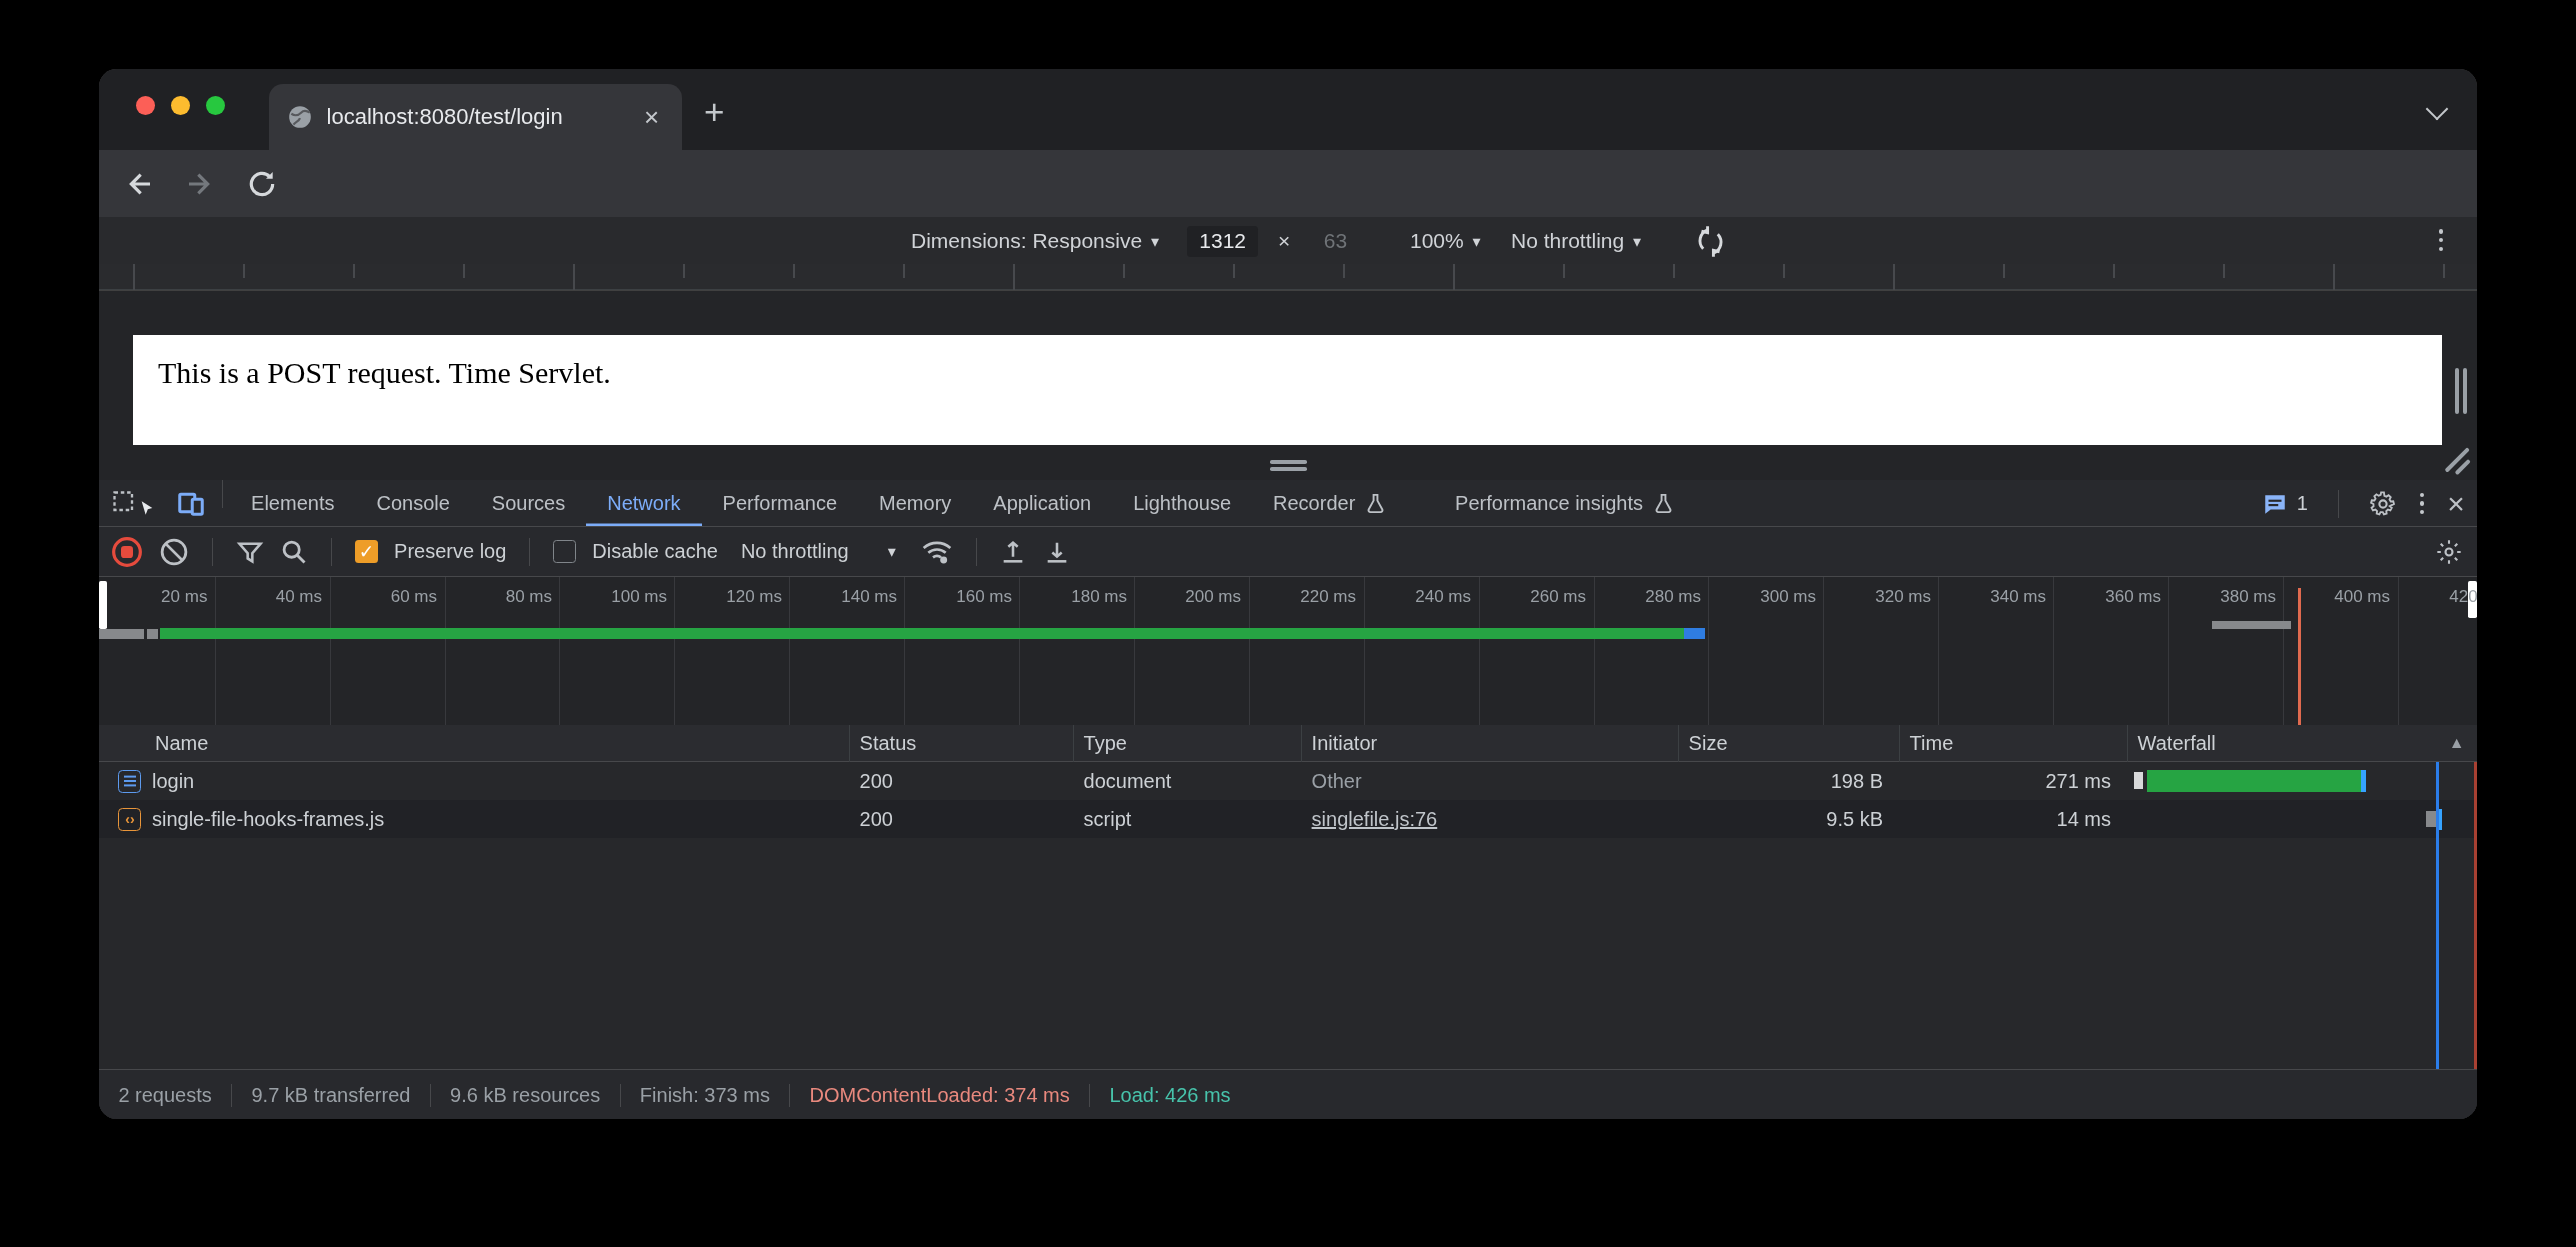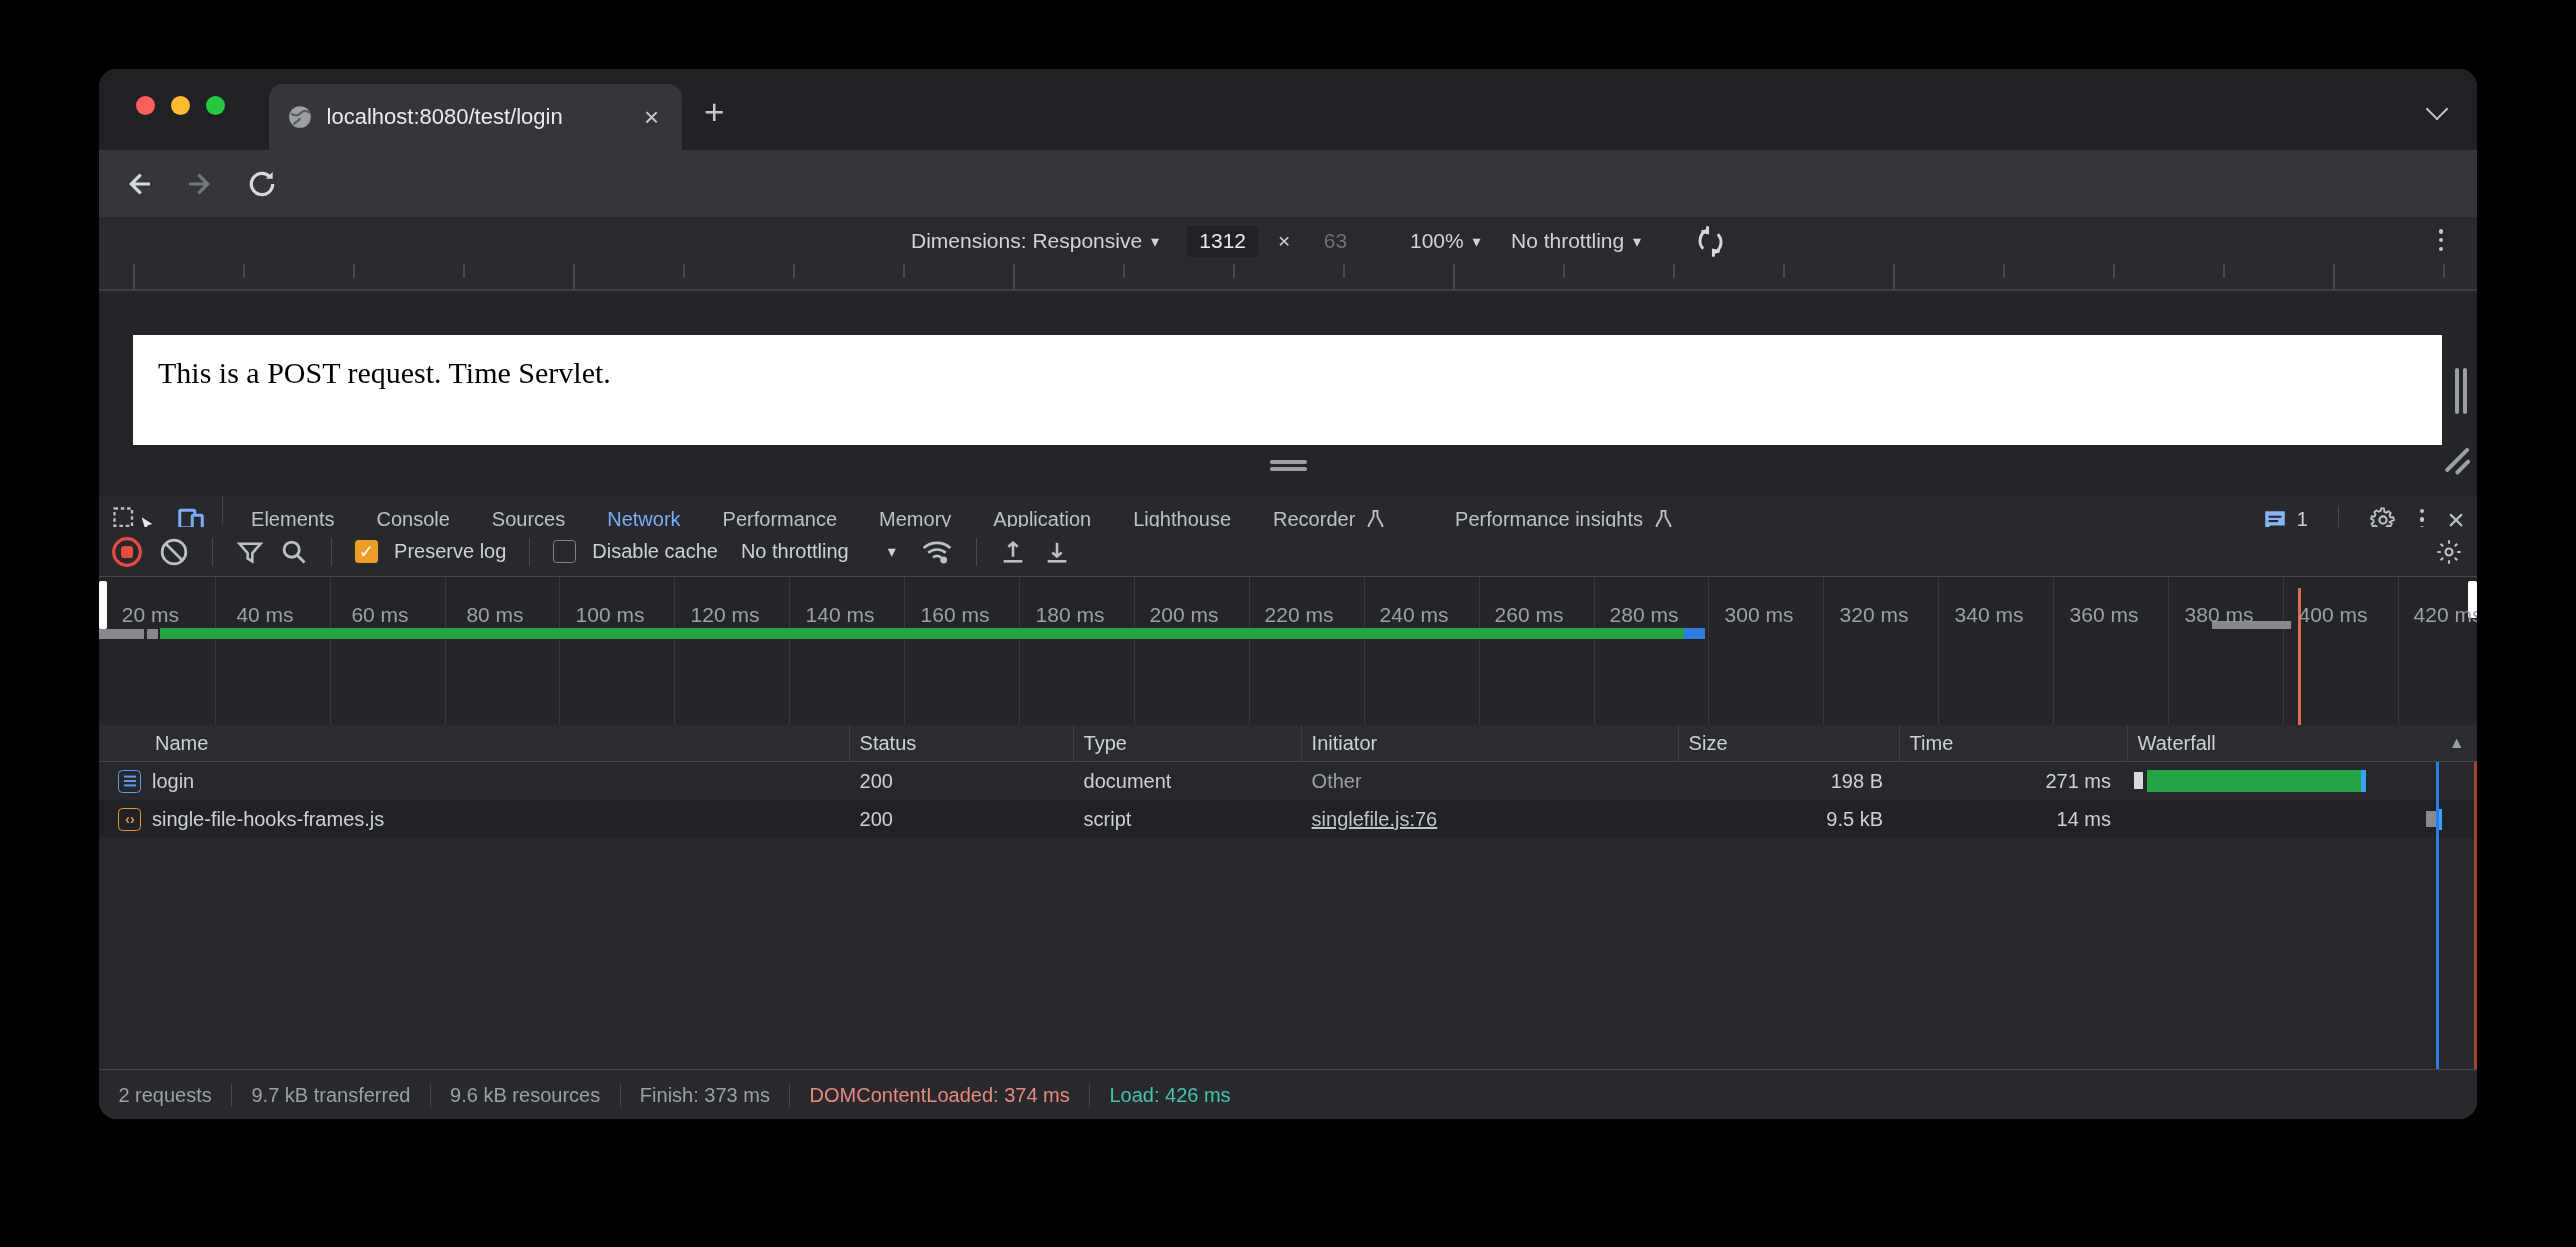--- a/index.html
+++ b/index.html
@@ -56,37 +56,37 @@
   #gutter { position:absolute; left:0; top:222px; width:100%; height:189px; background:#242528; }
   #page-content { position:absolute; left:34px; top:44px; width:2309px; height:110px; background:#fff;
                   font-family:"Liberation Serif",serif; font-size:30px; color:#000; padding:21px 0 0 25px; }
   .vgrip-bar { position:absolute; width:4.4px; height:46px; background:#9aa0a6; border-radius:2.6px; top:77px; }
   .hgrip-bar { position:absolute; width:37px; height:3.5px; background:#9aa0a6; border-radius:1.8px; left:1171px; }
   .diag { position:absolute; height:3.5px; background:#9aa0a6; border-radius:1.8px; transform:rotate(-45deg); }
 
   
   #devtools { position:absolute; left:0; top:411px; width:100%; height:640px; background:#242528; color:#bdc1c6; }
   #dt-tabbar { position:absolute; left:0; top:0; width:100%; height:47px; background:#28292d;
-               border-bottom:0.9px solid #47484b; display:flex; font-size:20px;margin-top:16px; }
+               border-bottom:0.9px solid #47484b; display:flex; font-size:20px; }
   .dt-tab { padding:0 21px; height:100%; display:flex; align-items:center; gap:8.8px; white-space:nowrap; }
   .dt-tab.active { color:#7cacf8; box-shadow:inset 0 -2.6px 0 #7cacf8; }
   .tb-div { width:0.9px; height:28px; background:#47484b; margin:0 7px; flex:none; }
   #dt-tab-right { position:absolute; right:12.3px; top:0; height:47px; display:flex; align-items:center; gap:23px; }
   #issues-count { color:#cdd1d5; }
 
   #net-toolbar { position:absolute; left:0; top:47px; width:100%; height:50px; background:#28292d;
                  border-bottom:0.9px solid #47484b; display:flex; align-items:center; font-size:20px; color:#cdd1d5; gap:16px; padding-left:12.3px; }
   .cbx { width:23px; height:23px; border-radius:3.5px; flex:none; }
   .cbx.on { background:#ee9d28; color:#fff; font-size:18.5px; display:flex; align-items:center; justify-content:center; }
   .cbx.off { border:1.8px solid #80858a; background:transparent; }
   #net-gear { position:absolute; right:14px; top:10.6px; }
 
   #overview { position:absolute; left:0; top:97px; width:100%; height:148px; overflow:hidden; }
   .ov-grid { position:absolute; top:0; bottom:0; width:0.9px; background:#38393d; }
-  .ov-label { position:absolute; top:26px; width:114px; text-align:center; color:#9aa0a6; font-size:21px; }
+  .ov-label { position:absolute; top:10px; width:114px; text-align:right; color:#9aa0a6; font-size:17px; }
   .ov-handle { position:absolute; background:#fff; border-radius:1.8px; }
   #ov-bar-gray_a,#ov-bar-gray_b { position:absolute; top:52px; height:9.7px; background:#87898c; }
   #ov-bar-green { position:absolute; top:51px; height:11.4px; background:#26a443; }
   #ov-bar-blue_tip { position:absolute; top:51px; height:11.4px; background:#2f7de1; }
   #ov-bar-request2 { position:absolute; top:44px; height:8px; background:#87898c; }
   #ov-dcl { position:absolute; top:11.4px; bottom:0; width:2.6px; background:#e06a4f; }
 
   #dt-table { position:absolute; left:0; top:245px; width:100%; height:344px; }
   #dt-header { position:absolute; left:0; top:0; width:100%; height:37px; background:#2b2c30;
                border-bottom:0.9px solid #47484b; font-size:20px; color:#cdd1d5;text-decoration:underline; }

